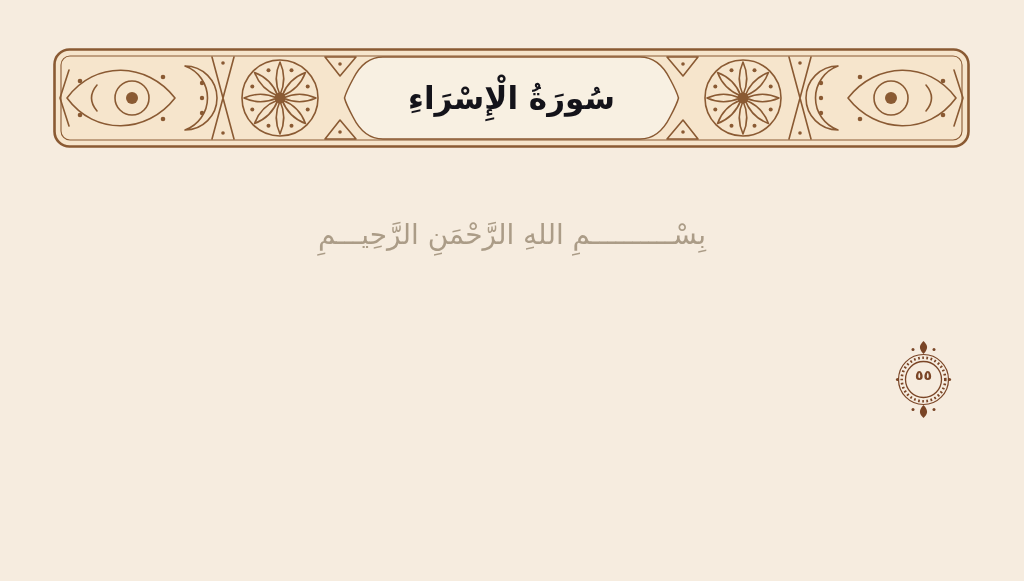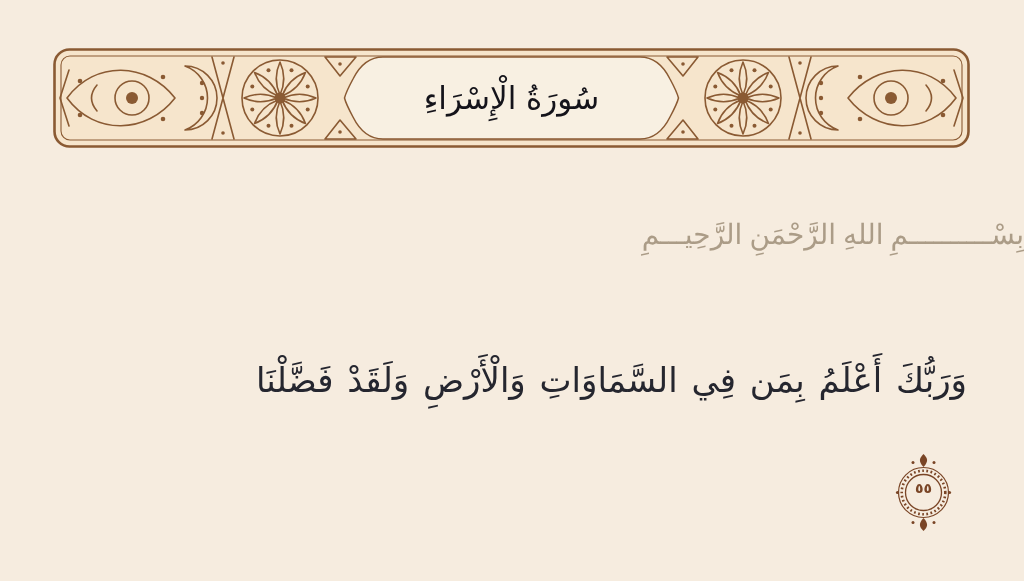--- a/index.html
+++ b/index.html
@@ -19,34 +19,33 @@
   }
   .banner svg.banner-art {
     position: absolute; left: 0; top: 0;
     width: 100%; height: 100%;
     display: block;
   }
   .surah-title {
     position: absolute; inset: 0;
     display: flex; align-items: center; justify-content: center;
     direction: rtl;
-    font-size: 31px; font-weight: normal;
+    font-size: 31px; font-weight: bold;
     color: #14131a;
     letter-spacing: 0px;
     pointer-events: none;
   }
 
   
   .bismillah {
     position: absolute; left: 0; right: 0; top: 218px;
-    text-align: right;
+    text-align: center;
     direction: rtl;
     font-size: 28px;
     color: #ab9c87;
-    font-family: Liberation Serif, serif;
   }
 
   
   .verse {
     position: absolute; right: 57px; left: 36px; top: 324px;
     direction: rtl;
     text-align: start;
     color: #25262f;
     font-size: 34px;
     line-height: 113px;
@@ -139,23 +138,20 @@
 
     <path d="M330,9 L587,9 C601,9 611,19 617,31 Q624,44 625.5,50 Q624,56 617,69 C611,81 601,91 587,91 L330,91 C316,91 306,81 300,69 Q293,56 291.5,50 Q293,44 300,31 C306,19 316,9 330,9 Z" fill="#f8f0e2" stroke="#8a5a33" stroke-width="1.5"></path>
   </svg>
   <div class="surah-title">سُورَةُ الْإِسْرَاءِ</div>
 </div>
 
 <div class="bismillah">بِسْــــــــــمِ اللهِ الرَّحْمَنِ الرَّحِيـــمِ</div>
 
 <div class="verse">
   <div class="verse-line">
-    <span>وَرَبُّكَ أَعْلَمُ بِمَن فِي السَّمَاوَاتِ وَالْأَرْضِ وَلَقَدْ فَضَّلْنَا</span>
-  </div>
-  <div class="verse-line">
     <span class="ayah-medallion">
       <svg viewBox="0 0 57 79" aria-hidden="true">
         <g fill="none" stroke="#7a4526">
           <path d="M28.5,1 C32.5,5 34,8 28.5,14 C23,8 24.5,5 28.5,1 Z" fill="#7a4526" stroke="none"></path>
           <circle cx="18" cy="9.5" r="1.5" fill="#7a4526" stroke="none"></circle>
           <circle cx="39" cy="9.5" r="1.5" fill="#7a4526" stroke="none"></circle>
           <circle cx="28.5" cy="39.5" r="25" stroke-width="1.2"></circle>
           <circle cx="28.5" cy="39.5" r="21.8" stroke-width="2.6" stroke-dasharray="1.7 2.5"></circle>
           <circle cx="28.5" cy="39.5" r="18" stroke-width="1.3"></circle>
           <path d="M28.5,78 C32.5,74 34,71 28.5,65 C23,71 24.5,74 28.5,78 Z" fill="#7a4526" stroke="none"></path>

